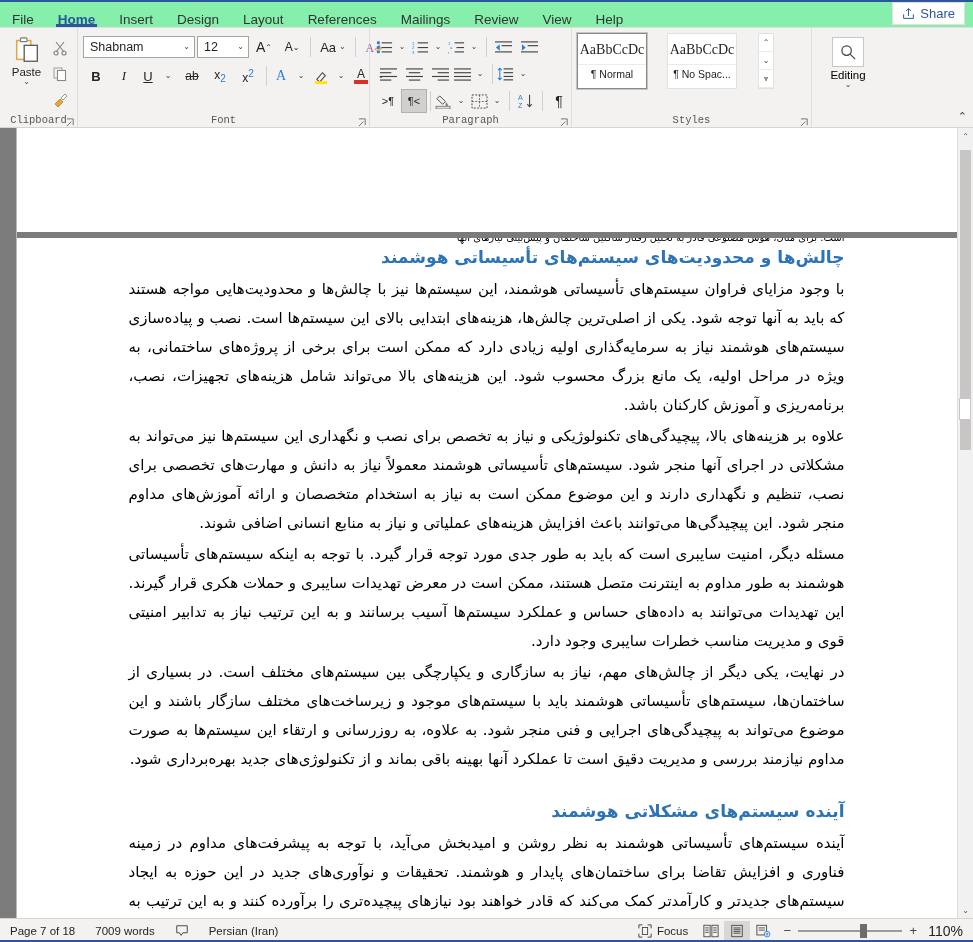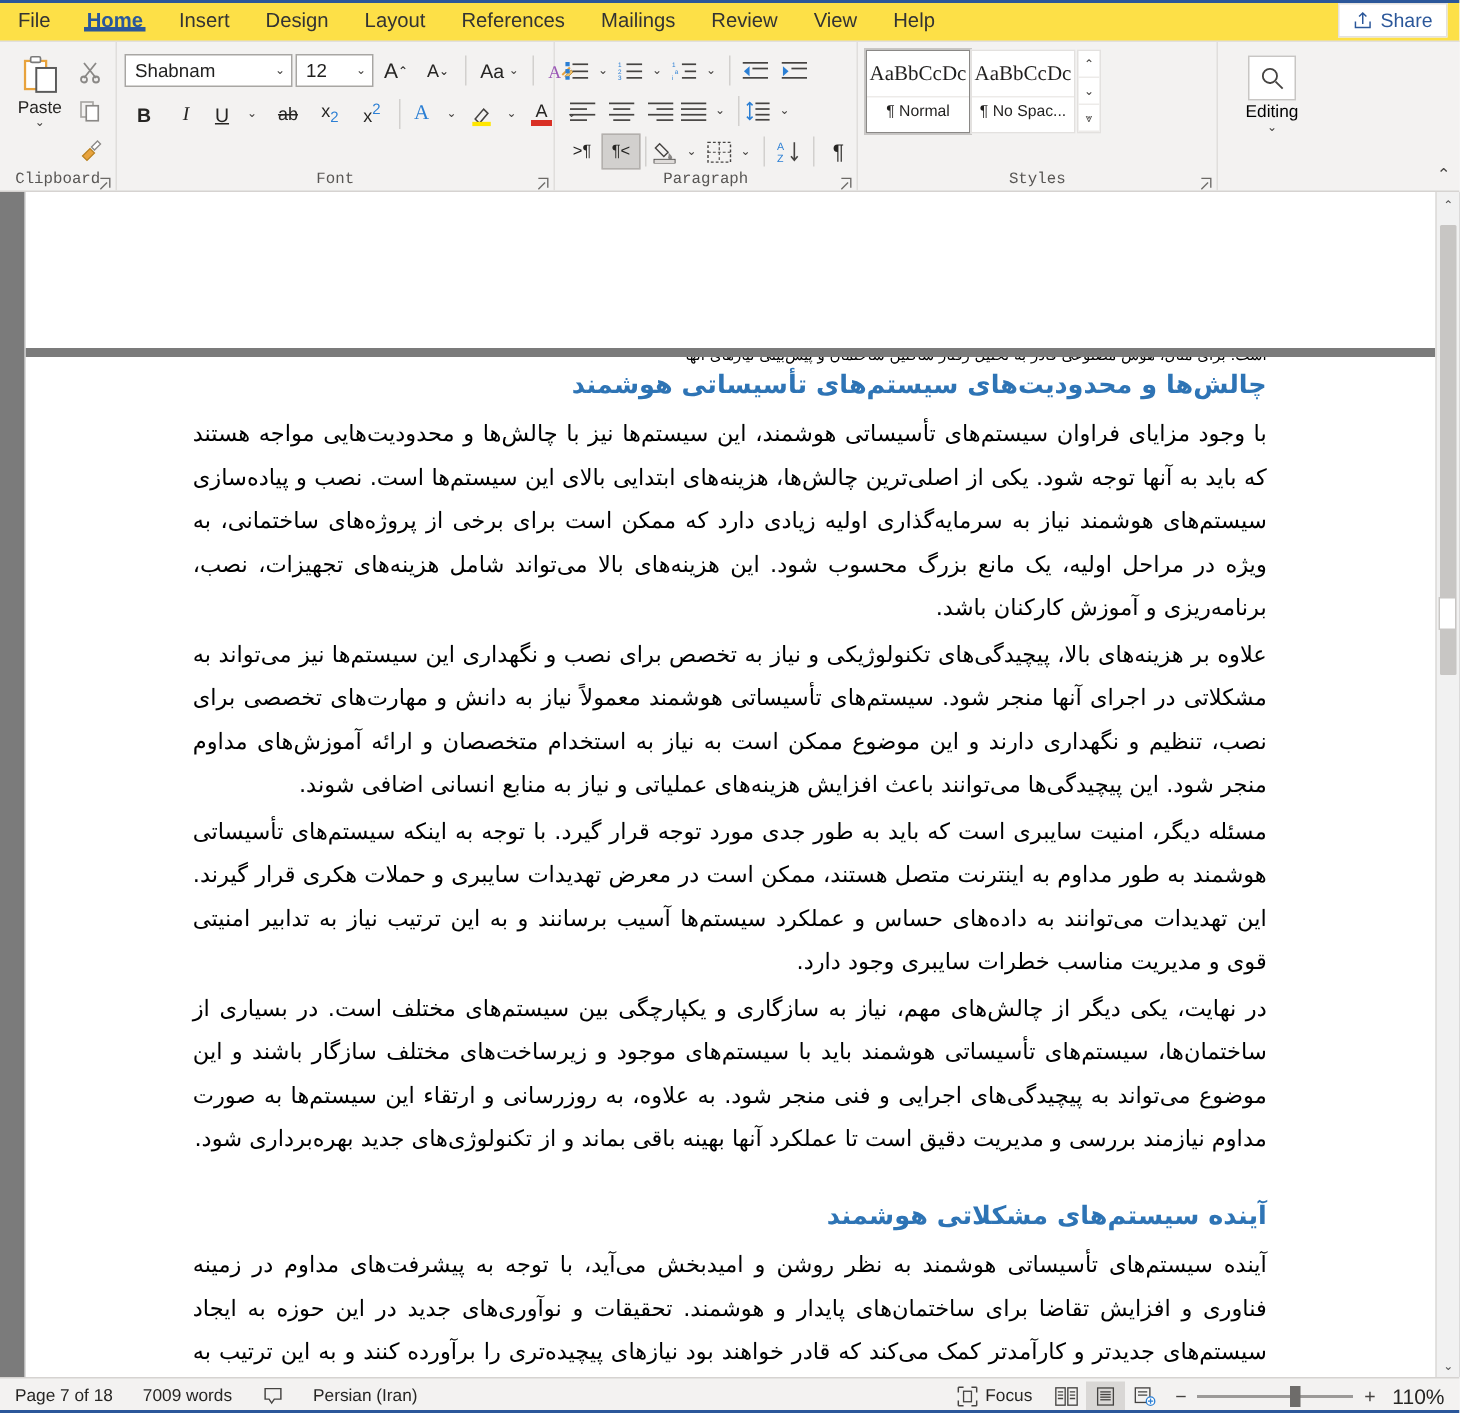--- a/index.html
+++ b/index.html
@@ -8,23 +8,23 @@
     width: 973px; height: 942px;
     overflow: hidden;
     background: #f3f2f1;
     font-family: "Liberation Sans", sans-serif;
   }
   #app { position: relative; width: 973px; height: 942px; display: flex; flex-direction: column; }
 
   
   .tabbar {
     height: 28px;
-    background: #fde047;
+    background: #86efac;
     display: flex;
-    align-items: center;
+    align-items: flex-end;
     border-bottom: 1px solid #e1dfdd;
     position: relative;
   }
   .tabbar::before{
     content:""; position:absolute; left:0; right:0; top:0; height:2px; background:#2b579a;
   }
   .tab {
     padding: 0 12px;
     display: flex; align-items: center;
     font-size: 13.5px; color: #333;
@@ -105,21 +105,21 @@
   .ic.narrow { width: 18px; }
   .sep { width:1px; height:20px; background:#d2d0ce; margin:0 3px; }
 
   
   .paragrp { width: 202px; }
   .prow { display:flex; align-items:center; }
   .ic.on { background:#d2d0ce; border:1px solid #b3b0ad; }
 
   
   .stylesgrp { width: 240px; }
-  .gallery { display:flex; align-items:stretch; padding-top:2px; }
+  .gallery { display:flex; align-items:stretch; padding-top:2px;gap:20px; }
   .style-card {
     width: 70px; height: 56px; background:#fff; border:1px solid #e3e1df;
     display:flex; flex-direction:column; align-items:center; justify-content:center;
     cursor:pointer;
   }
   .style-card.sel { border:1px solid #8a8886; outline:1px solid #c8c6c4; }
   .style-card .prev { font-size: 14px; color:#201f1e; font-family:"Liberation Serif", serif; white-space:nowrap; overflow:hidden; width:66px; text-align:center;}
   .style-card .prev.h1 { color:#2e74b5; font-size:16px; font-weight:normal;}
   .style-card .nm { font-size: 10.5px; color:#201f1e; margin-top:6px; border-top:1px solid #edebe9; width:100%; text-align:center; padding-top:3px; white-space:nowrap; overflow:hidden;}
   .gal-scroll { display:flex; flex-direction:column; width:16px; border:1px solid #e3e1df; background:#fff; margin-left:1px; }

